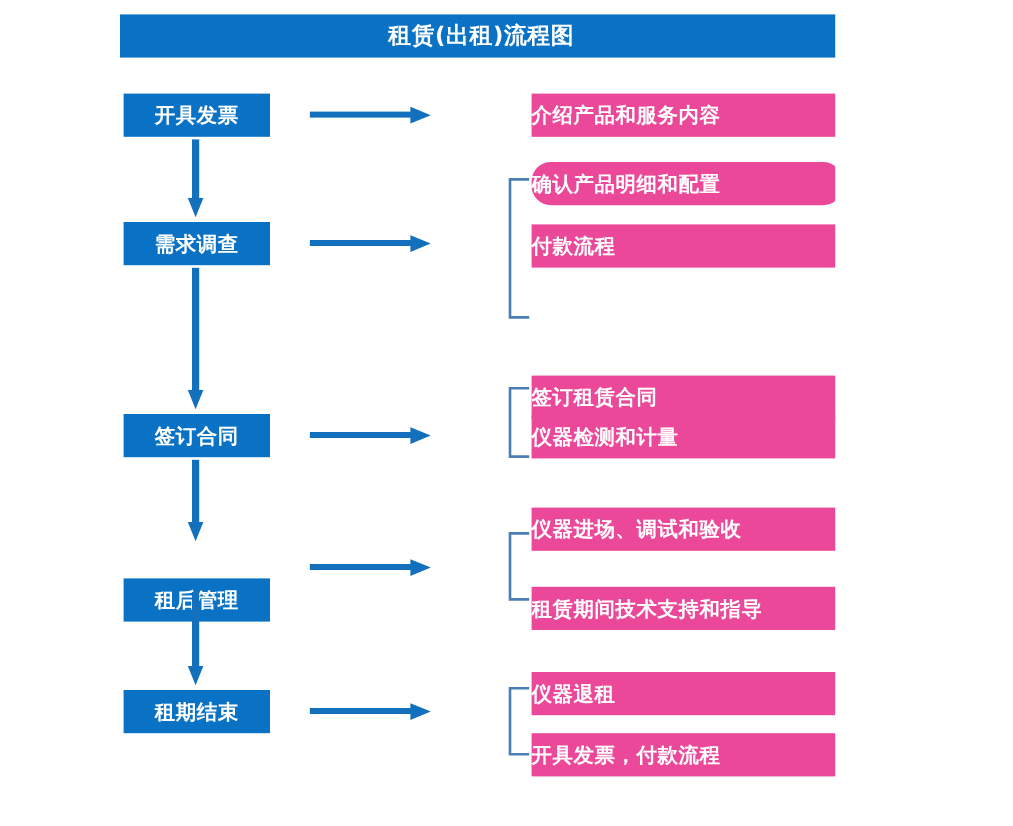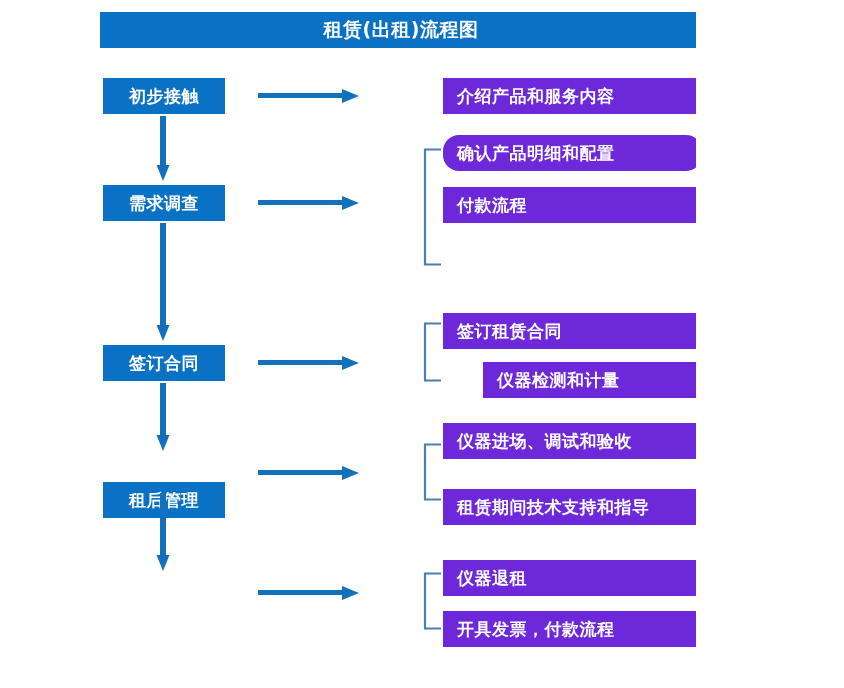--- a/index.html
+++ b/index.html
@@ -44,27 +44,26 @@
     justify-content: center;
     font-size: 17px;
     font-weight: bold;
     letter-spacing: 0.5px;
   }
   .detail-box {
     position: absolute;
     left: 443px;
     width: 259px;
     height: 36px;
-    background: #6d28d9;
+    background: #ec4899;
     color: #ffffff;
     display: flex;
     align-items: center;
     font-size: 17px;
     font-weight: bold;
-    padding-left: 14px;
     box-sizing: border-box;
     letter-spacing: 0.5px;
   }
   .v-arrow {
     position: absolute;
     left: 155px;
     width: 16px;
   }
   .h-arrow {
     position: absolute;
@@ -81,24 +80,25 @@
     display: block;
   }
 </style>
 </head>
 <body>
 
 <div id="canvas">
 
   <div class="title-bar">租赁(出租)流程图</div>
 
-  <div class="stage-box" style="top:78px;">初步接触</div>
+  <div class="stage-box" style="top:78px;">开具发票</div>
   <div class="stage-box" style="top:185px;">需求调查</div>
   <div class="stage-box" style="top:345px;font-family:Liberation Serif, serif;">签订合同</div>
   <div class="stage-box" style="top:455px;margin-top:27px;">租后管理</div>
+  <div class="stage-box" style="top:575px;">租期结束</div>
 
   <div class="v-arrow" style="top:116px; height:66px;">
     <svg width="16" height="66" viewBox="0 0 16 66">
       <rect x="5" y="0" width="6" height="51" fill="#1270bd"></rect>
       <polygon points="1.5,49 14.5,49 8,65" fill="#1270bd"></polygon>
     </svg>
   </div>
   <div class="v-arrow" style="top:223px; height:119px;">
     <svg width="16" height="119" viewBox="0 0 16 119">
       <rect x="5" y="0" width="6" height="104" fill="#1270bd"></rect>
@@ -167,19 +167,19 @@
   <div class="bracket" style="top:572px; height:58px;">
     <svg width="19" height="58" viewBox="0 0 19 58">
       <path d="M18,1.5 L2,1.5 L2,56.5 L18,56.5" fill="none" stroke="#4a7eb5" stroke-width="2.2"></path>
     </svg>
   </div>
 
   <div class="detail-box" style="top:78px;">介绍产品和服务内容</div>
   <div class="detail-box" style="top:135px;border-radius:16px;">确认产品明细和配置</div>
   <div class="detail-box" style="top:187px;">付款流程</div>
   <div class="detail-box" style="top:313px;">签订租赁合同</div>
-  <div class="detail-box" style="top:362px;margin-left:40px;">仪器检测和计量</div>
+  <div class="detail-box" style="top:346px;">仪器检测和计量</div>
   <div class="detail-box" style="top:423px;">仪器进场、调试和验收</div>
   <div class="detail-box" style="top:489px;">租赁期间技术支持和指导</div>
   <div class="detail-box" style="top:611px;">开具发票，付款流程</div>
   <div class="detail-box" style="top:560px;">仪器退租</div>
 
 </div>
 
 </body></html>

